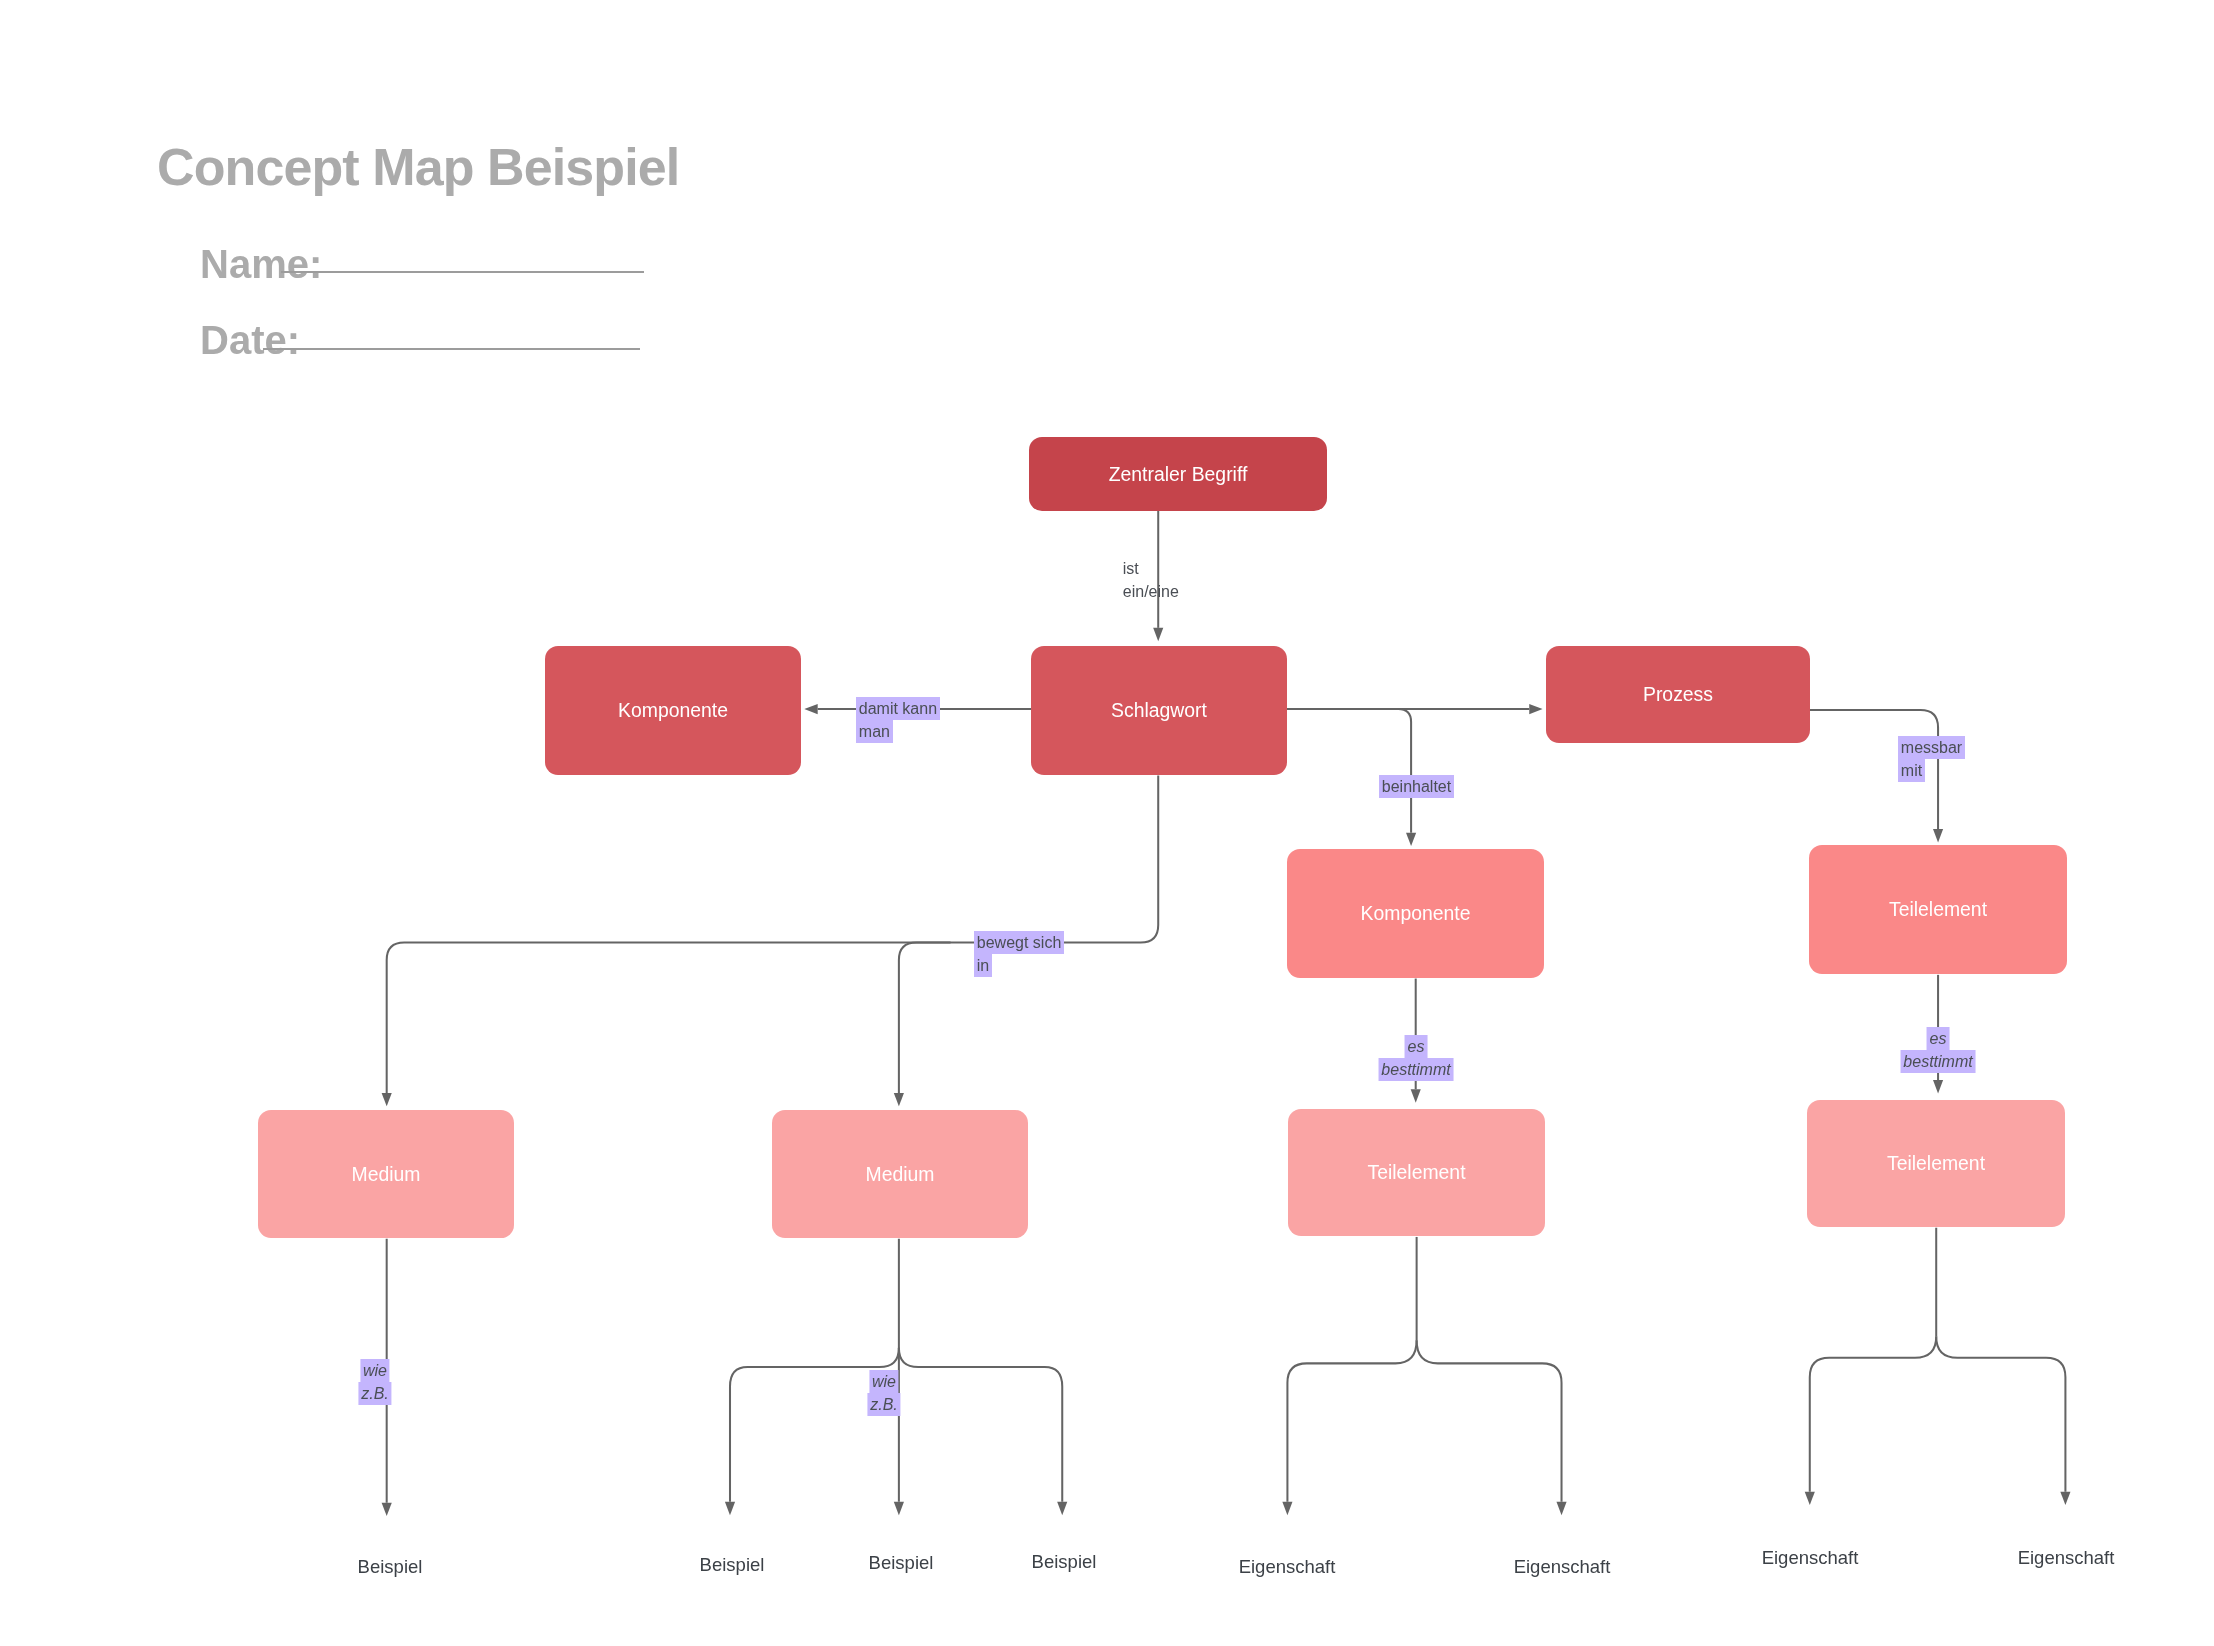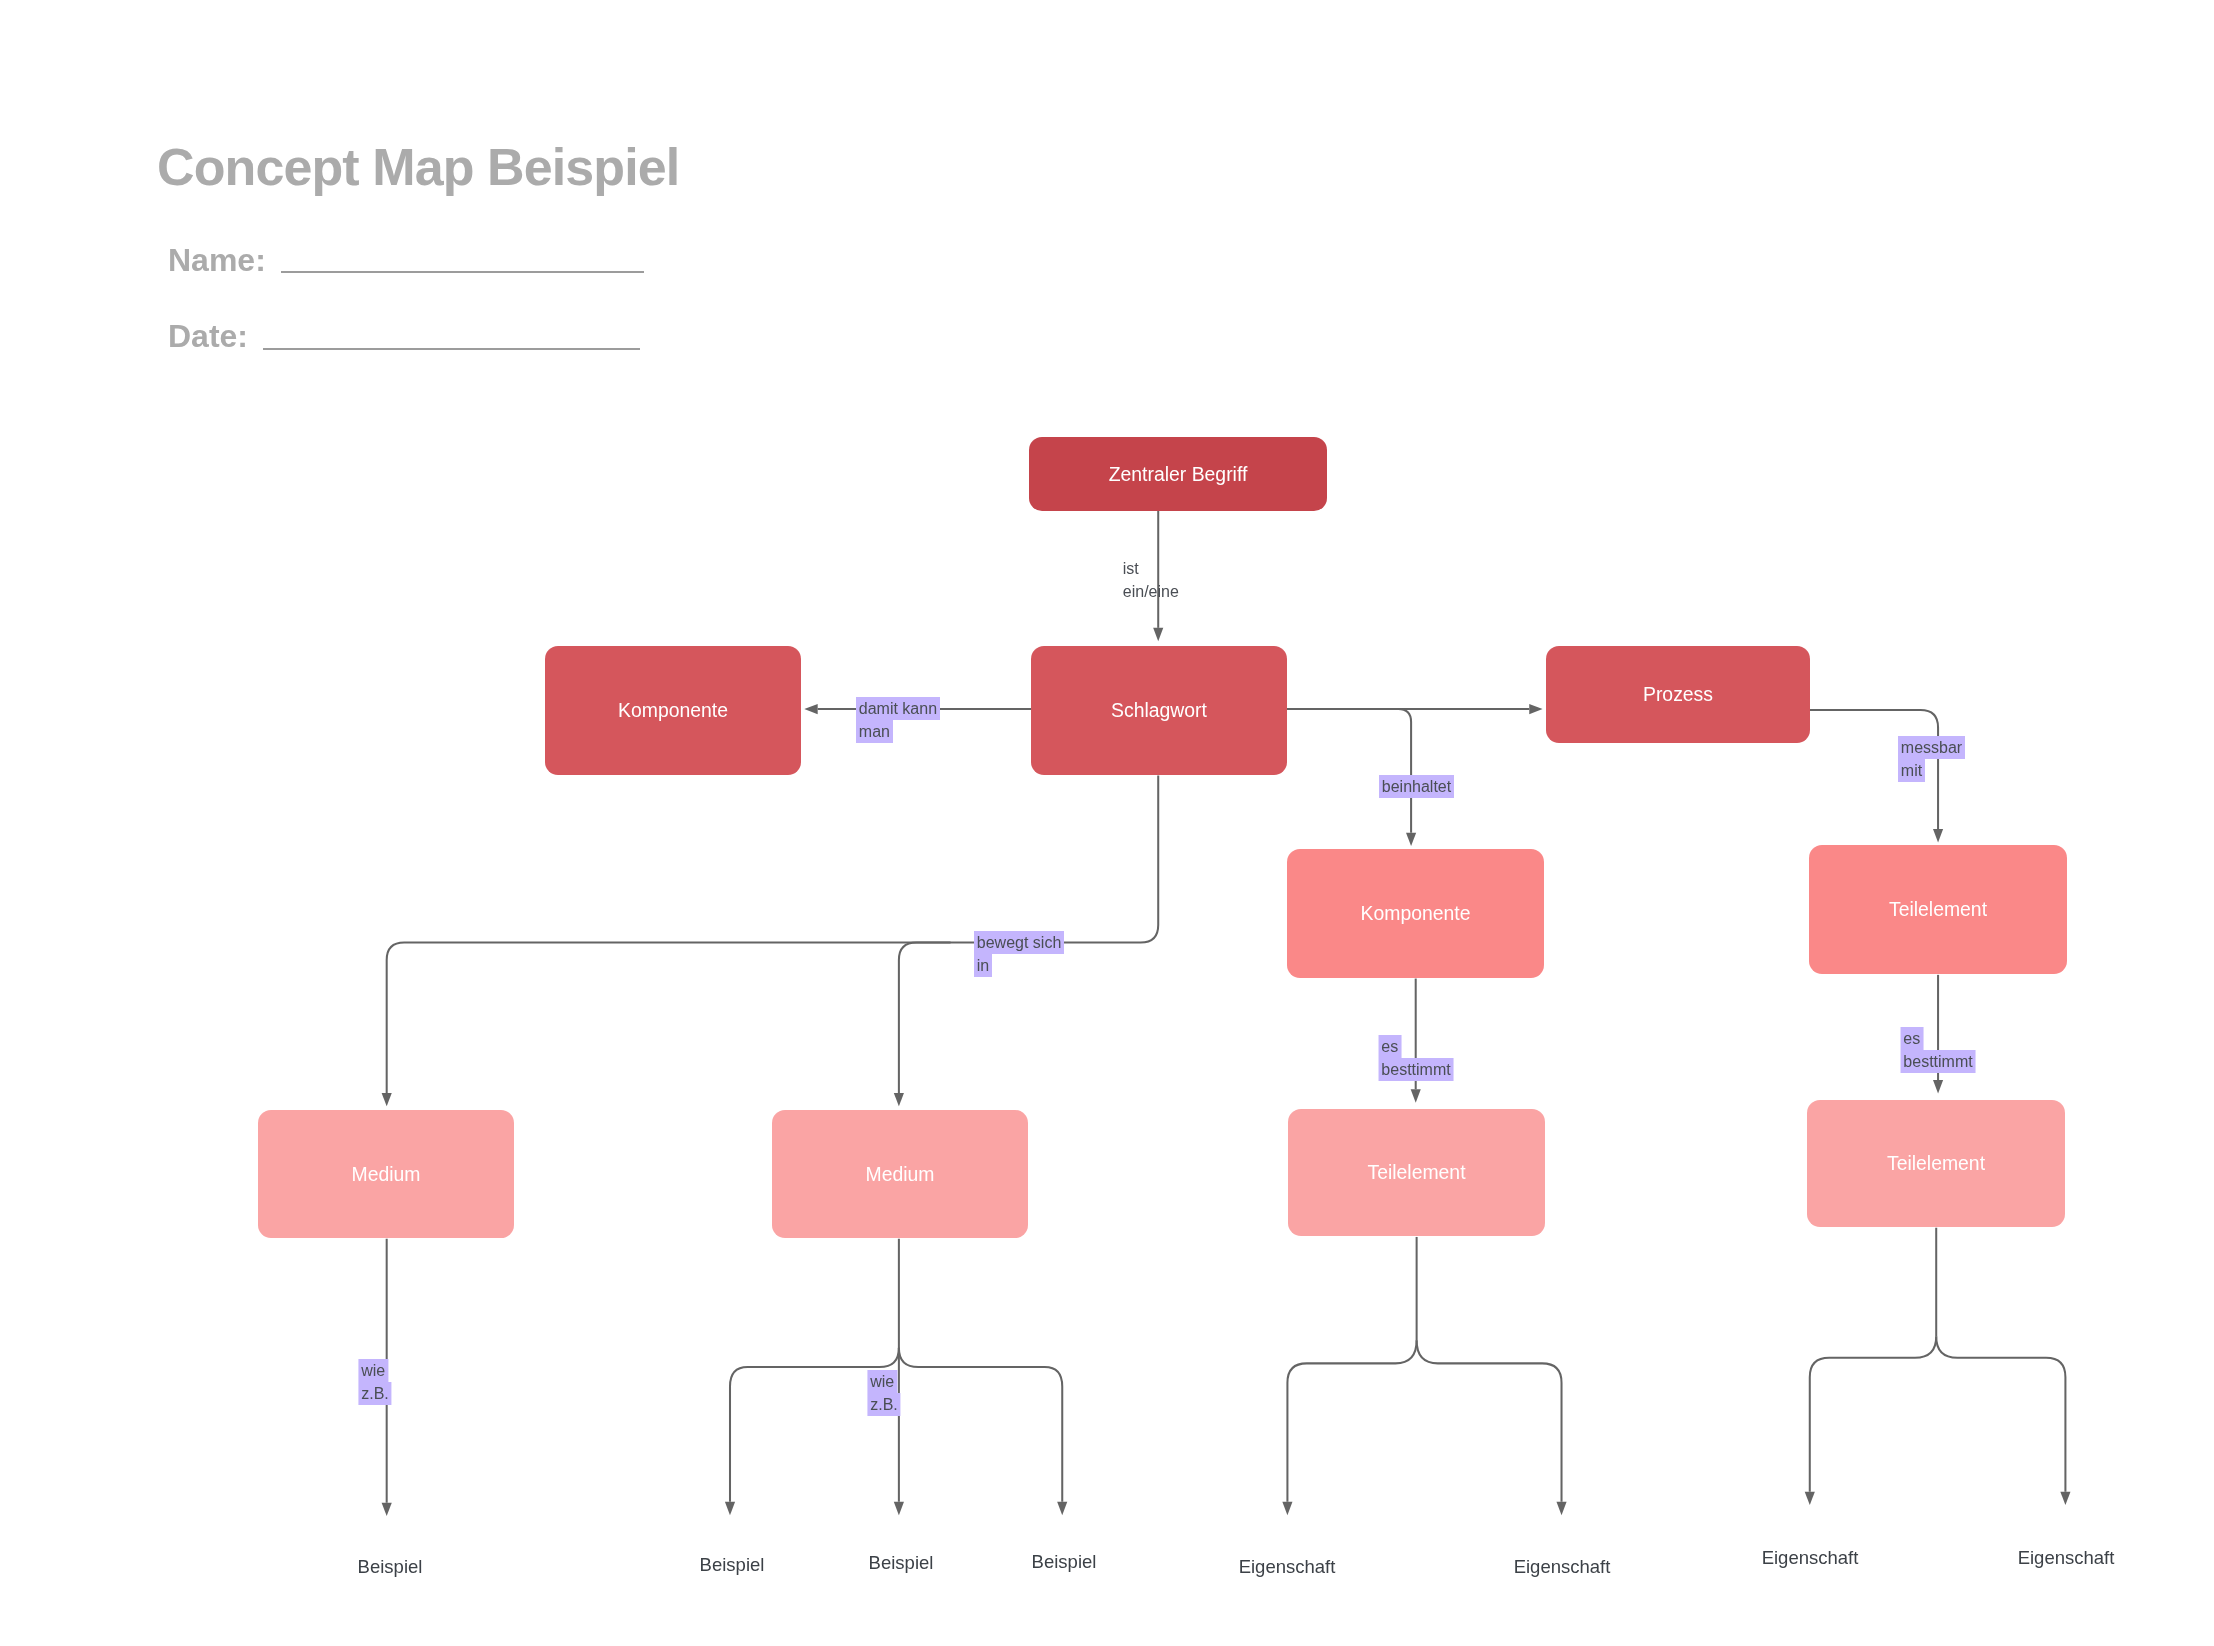--- a/index.html
+++ b/index.html
@@ -6,28 +6,28 @@
     --lvl1:#C5444B; --lvl2:#D5565C; --lvl3:#FA8888; --lvl4:#FAA4A4;
     --line:#646464; --edge-label:#4A4E54; --leaf:#3C4147; --heading:#ABABAB;
   }
   html,body{margin:0;padding:0;}
   body{width:2214px;height:1647px;background:#ffffff;font-family:"Liberation Sans",sans-serif;overflow:hidden;}
   #canvas{position:relative;width:2214px;height:1647px;background:#ffffff;}
   #wires{position:absolute;left:0;top:0;width:2214px;height:1647px;}
   .edge{stroke:var(--line);stroke-width:2.2;fill:none;}
   .arrowhead{fill:var(--line);}
   .page-title{position:absolute;left:157px;top:137px;font-size:52px;font-weight:700;letter-spacing:-0.9px;color:var(--heading);}
-  .form-label{position:absolute;font-size:32px;font-weight:700;color:var(--heading);}
+  .form-label{position:absolute;font-size:40px;font-weight:700;color:var(--heading);margin-left:32px;}
   .form-line{position:absolute;height:0;border-top:2.8px solid #9c9c9c;}
   .node{position:absolute;border-radius:13px;display:flex;align-items:center;justify-content:center;}
   .node-label{color:#ffffff;font-size:19.4px;}
   .edge-label{position:absolute;display:flex;flex-direction:column;font-size:16px;line-height:23px;color:var(--edge-label);}
   .edge-label span{display:inline-block;width:max-content;background:#c4b5fd;padding:0 2.8px;}
   .edge-label.nobg span{background:transparent;}
-  .edge-label.centered{transform:translateX(-50%);}
+  .edge-label.centered{transform:translateX(-50%);align-items:center;font-style:italic;}
   .leaf{position:absolute;transform:translateX(-50%);font-size:18.5px;color:var(--leaf);width:max-content;}
 </style>
 </head>
 <body>
 
 <div id="canvas">
 
   <svg id="wires" viewBox="0 0 2399 1784" xmlns="http://www.w3.org/2000/svg">
     <defs>
       <marker id="arrow" markerUnits="userSpaceOnUse" markerWidth="18" markerHeight="14" refX="2" refY="7" orient="auto">

